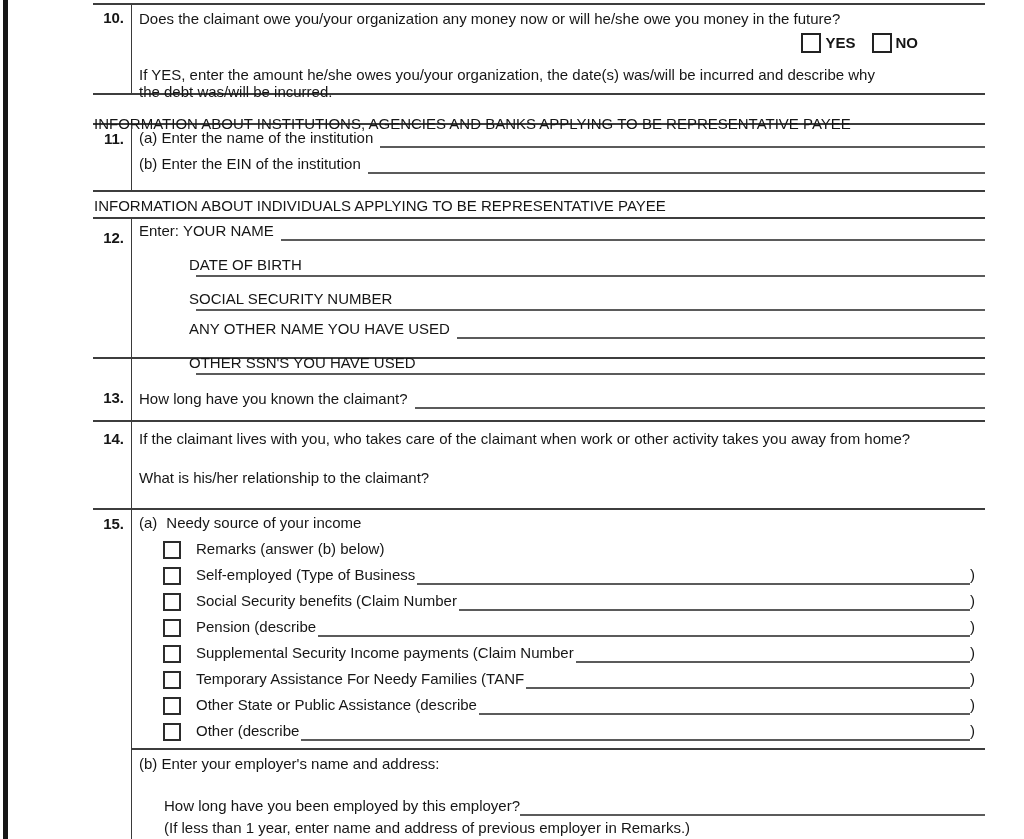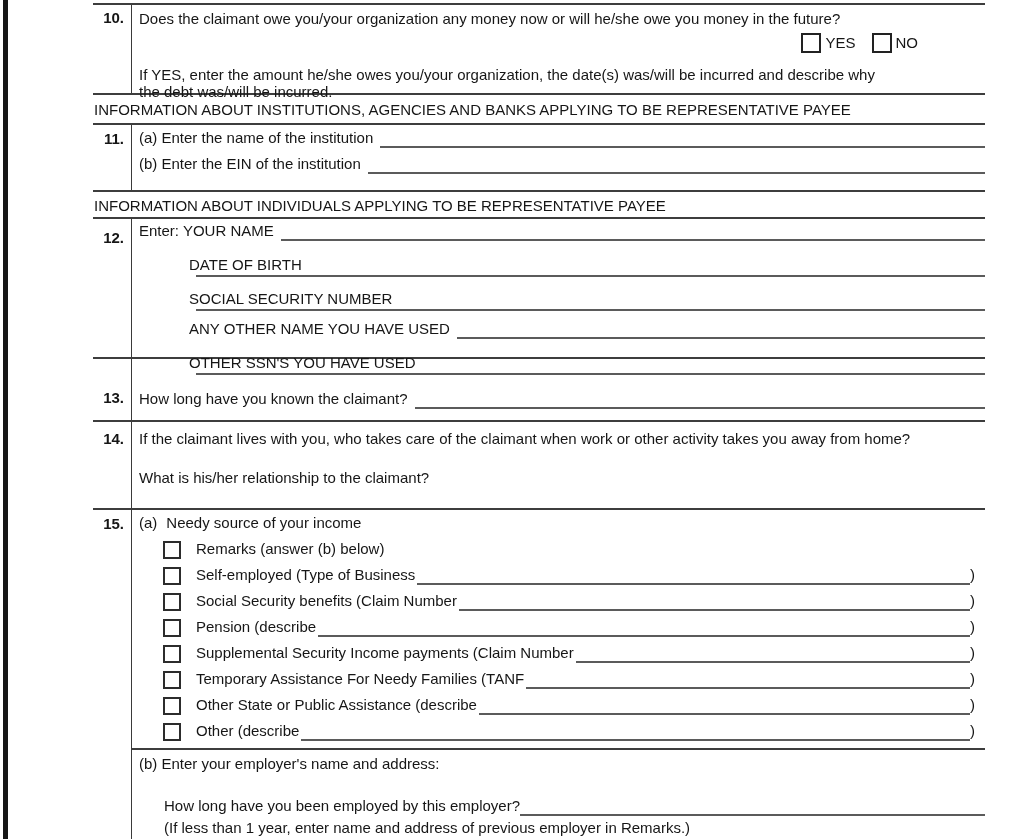--- a/index.html
+++ b/index.html
@@ -10,30 +10,30 @@
     font-size:15px; color:#161616;
   }
   .edge-bar { position:absolute; left:3px; top:0; width:5px; height:839px; background:#161616; }
   .content { position:absolute; left:93px; top:3px; width:892px; }
 
   .row { display:flex; border-top:2px solid #3d3d3d; }
   .num { flex:0 0 38px; text-align:right; padding-right:7px; font-weight:bold; }
   .cell { flex:1; min-width:0; border-left:1.5px solid #3a3a3a; padding-left:7px; }
 
   .sec-header { border-top:2px solid #3d3d3d; padding-left:1px; white-space:nowrap; }
-  .h-inst  { height:30px; padding-top:6px; }
+  .h-inst  { height:30px; padding-top:20px; }
   .h-indiv { height:27px; padding-top:5px; }
 
   .q, .nowrap { white-space:nowrap; line-height:17px; }
 
   
   .r10 { height:90px; }
   .r10 .num { padding-top:4px; }
   .r10 .cell { padding-top:5px; }
-  .yesno { display:flex; justify-content:flex-end; align-items:center; padding-right:67px; margin-top:5px; height:21px; }
+  .yesno { display:flex; justify-content:flex-end; align-items:center; padding-right:67px; margin-top:5px; height:21px;font-weight:bold; }
   .yn-box { width:20px; height:20px; border:2px solid #222; background:#fff; margin-right:4px; flex:none; }
   .yn-gap { margin-right:16px; }
   .ifyes { margin-top:14px; line-height:16.5px; white-space:nowrap; }
 
   
   .fill-row { display:flex; height:20px; line-height:20px; white-space:nowrap; }
   .fill-line { flex:1; border-bottom:2px solid #5b5b5b; margin-left:7px; }
 
   
   .r11 { height:67px; }

